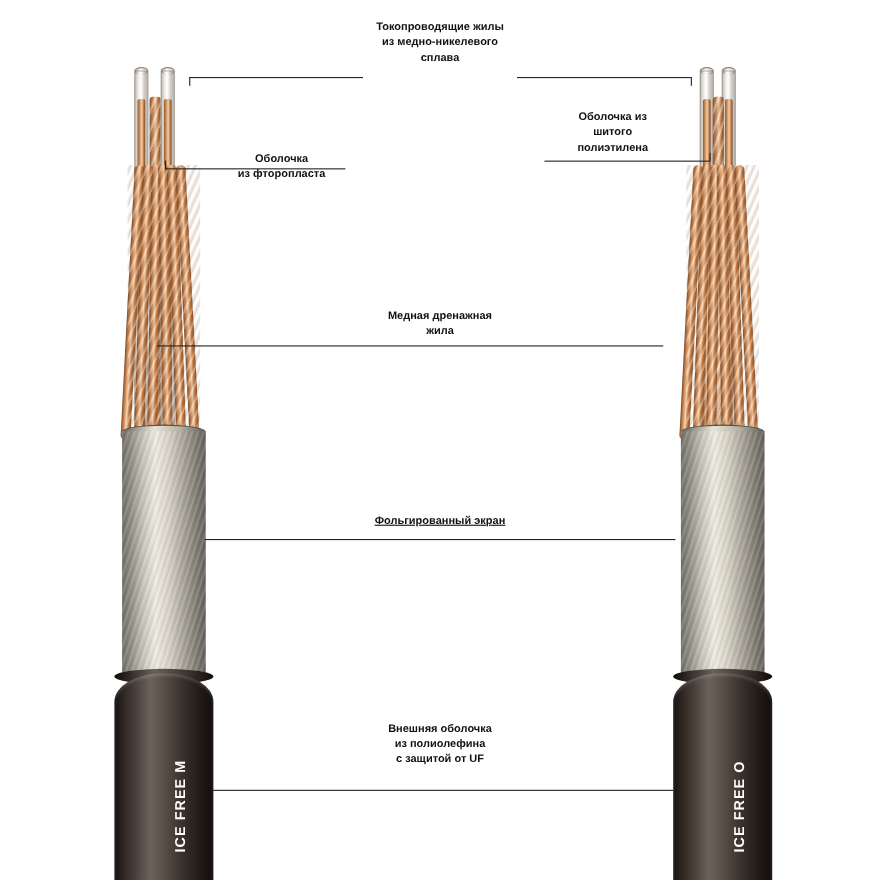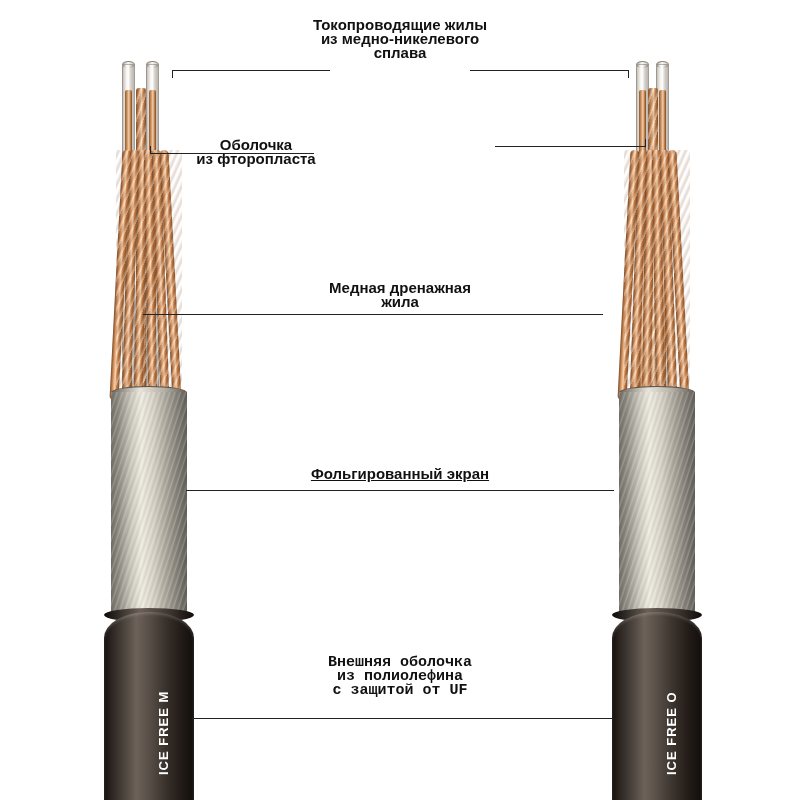--- a/index.html
+++ b/index.html
@@ -200,21 +200,21 @@
       -70deg,
       rgba(255,255,255,0.35) 0px,
       rgba(255,255,255,0.35) 1px,
       rgba(110,60,25,0.22) 3px,
       rgba(255,255,255,0.0) 6px);
   }
 
   
   .callout-text {
     position: absolute;
-    font-size: 15px;
+    font-size: 10px;
     font-weight: bold;
     color: #111111;
     line-height: 14px;
     text-align: center;
     white-space: pre-line;
   }
   .leader {
     position: absolute;
     background: #222222;
     height: 1px;
@@ -307,28 +307,31 @@
   <div class="leader" style="left:172px; top:70px; width:158px;"></div>
   <div class="leader v" style="left:172px; top:70px; height:8px;"></div>
   <div class="leader" style="left:470px; top:70px; width:158px;"></div>
   <div class="leader v" style="left:628px; top:70px; height:8px;"></div>
 
   <div class="callout-text" style="left:190px; top:138px; width:132px;">Оболочка
 из фторопласта</div>
   <div class="leader" style="left:150px; top:153px; width:164px;"></div>
   <div class="leader v" style="left:150px; top:146px; height:8px;"></div>
 
+  <div class="callout-text" style="left:496px; top:100px; width:122px;">Оболочка из
+шитого
+полиэтилена</div>
   <div class="leader" style="left:495px; top:146px; width:150px;"></div>
   <div class="leader v" style="left:645px; top:139px; height:8px;"></div>
 
   <div class="callout-text" style="left:310px; top:281px; width:180px;">Медная дренажная
 жила</div>
   <div class="leader" style="left:143px; top:314px; width:460px;"></div>
 
   <div class="callout-text" style="left:300px; top:467px; width:200px;text-decoration:underline;">Фольгированный экран</div>
   <div class="leader" style="left:186px; top:490px; width:428px;"></div>
 
-  <div class="callout-text" style="left:295px; top:656px; width:210px;font-family:Liberation Mono, monospace;">Внешняя оболочка
+  <div class="callout-text" style="left:295px; top:656px; width:210px;">Внешняя оболочка
 из полиолефина
 с защитой от UF</div>
   <div class="leader" style="left:192px; top:718px; width:420px;"></div>
 
 </div>
 
 </body></html>

